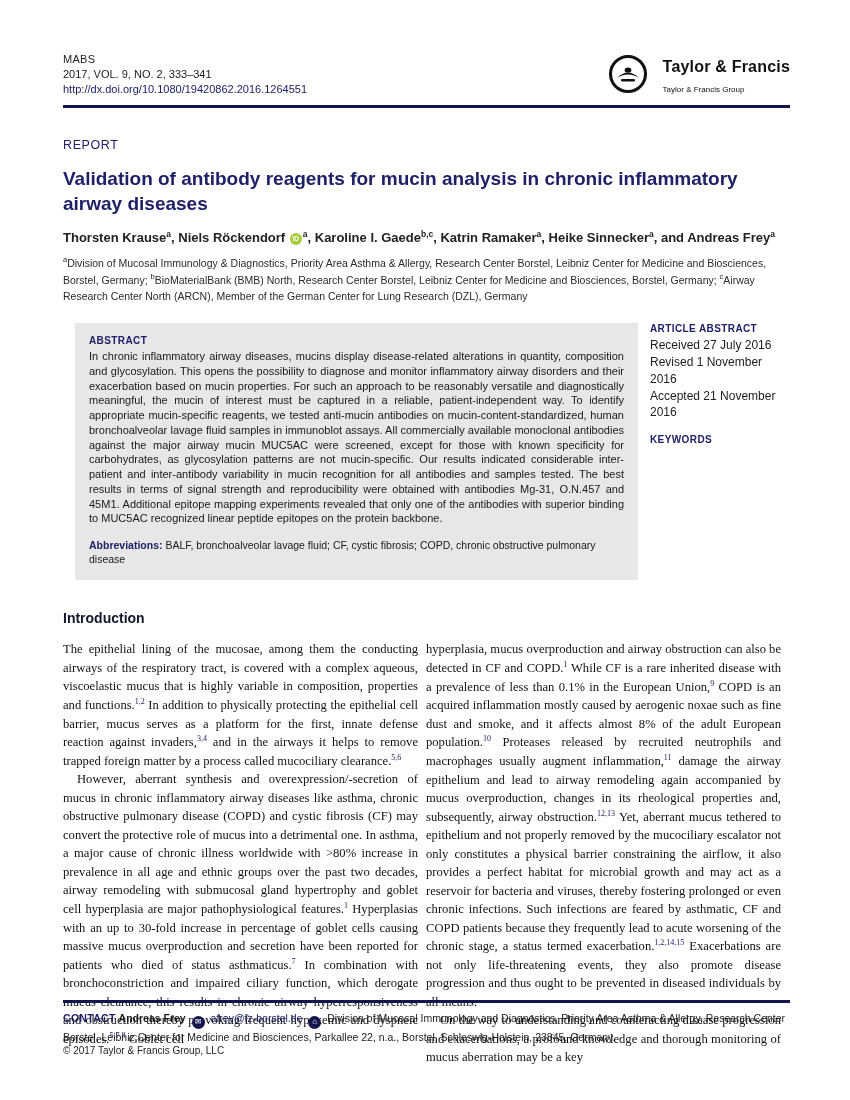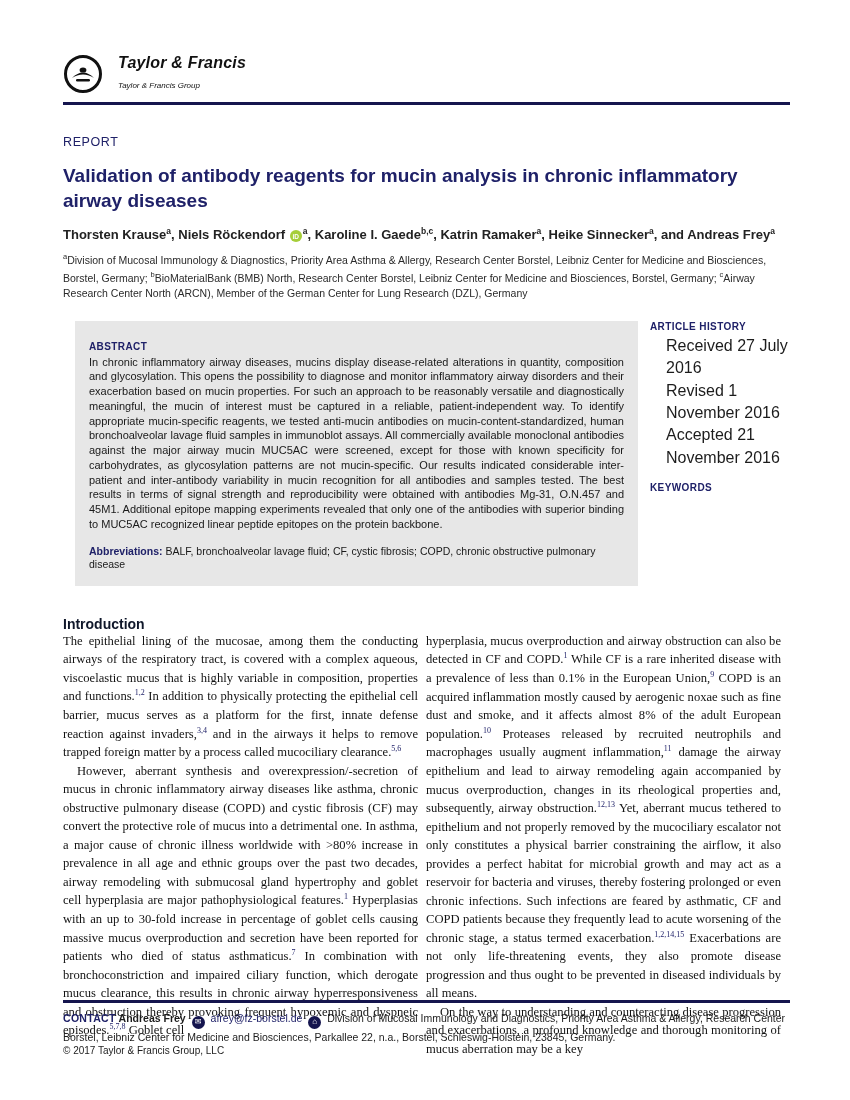--- a/index.html
+++ b/index.html
@@ -7,51 +7,51 @@
   body { font-family:"Liberation Sans", sans-serif; color:#1c1c1c; }
   .page {
     position:relative; width:850px; height:1100px; margin:0 auto;
     background:#ffffff; padding:52px 60px 0 63px; overflow:hidden;
   }
   
   .masthead { display:flex; justify-content:space-between; align-items:flex-start; padding-bottom:8px; border-bottom:3px solid #15154e; }
   .journal-block { font-size:11px; line-height:1.35; color:#222; }
   .journal-name { letter-spacing:.3px; }
   .doi-link { color:#1f2168; text-decoration:none; }
-  .publisher { display:flex; align-items:flex-start; gap:15px; margin-top:2px;font-style:italic; }
+  .publisher { display:flex; align-items:flex-end; gap:15px; margin-top:2px; }
   .tf-logo-circle { width:40px; height:40px; flex:0 0 auto; }
   .pub-names { display:flex; flex-direction:column; }
   .pub-main { font-size:16px; font-weight:bold; color:#111; letter-spacing:.2px; }
   .pub-sub { font-size:8px; color:#111; margin-top:9px; }
   
   .article-type { margin-top:30px; font-size:12.5px; color:#1f2168; letter-spacing:.6px; }
   .article-title { margin-top:14px; font-size:19px; line-height:1.32; font-weight:bold; color:#1f2168; }
   .authors { margin-top:13px; font-size:13px; font-weight:600; color:#222; }
   .authors sup { font-size:8.5px; }
   .affiliations { margin-top:9px; font-size:10.5px; line-height:1.5; color:#2a2a2a; max-width:727px; }
   .affiliations sup { font-size:7.5px; }
   .inline-icon.orcid-icon {
     display:inline-flex; width:12px; height:12px; border-radius:50%;
     background:#a6ce39; color:#fff; font-size:6.5px; font-weight:bold;
     align-items:center; justify-content:center; vertical-align:middle; margin:0 1px;
   }
   
   .abstract-row { display:flex; margin-top:19px; margin-left:12px; gap:12px; }
-  .abstract-box { width:563px; background:#e7e7e7; padding:20px 14px 14px 14px; }
+  .abstract-box { width:563px; background:#e7e7e7; padding:12px 14px 14px 14px; }
   .small-label { font-size:10px; font-weight:bold; color:#1f2168; letter-spacing:.4px; }
   .abstract-text { margin-top:3px; font-size:11px; line-height:1.34; text-align:justify; color:#191919; }
   .abbrev-line { margin-top:13px; font-size:10.5px; line-height:1.3; color:#191919; }
   .abbrev-label { font-weight:bold; color:#1f2168; }
   .meta-col { width:140px; flex:0 0 auto; }
-  .meta-list { margin-top:3px; font-size:16px; line-height:1.4; color:#1c1c1c; list-style:none;margin-left:16px; }
+  .meta-list { margin-top:3px; font-size:12px; line-height:1.4; color:#1c1c1c; list-style:none; }
   .keywords-block { margin-top:13px; }
   .keywords-text { margin-top:3px; font-size:10.5px; line-height:1.4; color:#1c1c1c; }
   
   .section-heading { margin-top:30px; font-size:14px; font-weight:bold; color:#0f172a; }
-  .columns { display:flex; gap:8px; }
+  .columns { display:flex; gap:8px; margin-top:14px; }
   .col { width:355px; font-family:"Liberation Serif", serif; font-size:12.6px; line-height:1.47; text-align:justify; color:#121212; }
   .col p + p { text-indent:14px; }
   .col sup { font-size:8px; color:#1f2168; }
   
   .footer { position:absolute; left:63px; right:60px; top:1000px; border-top:3px solid #15154e; padding-top:7px; }
   .contact-line { font-size:10.5px; line-height:1.55; color:#1c1c1c; }
   .contact-label { font-weight:bold; color:#1f2168; letter-spacing:.3px; }
   .contact-name { font-weight:bold; color:#1c1c1c; }
   .email-link { color:#1f2168; text-decoration:none; }
   .circle-icon {
@@ -60,20 +60,25 @@
     align-items:center; justify-content:center; vertical-align:-2px; margin:0 3px;
   }
   .copyright { font-size:10px; color:#1c1c1c; }
 </style>
 </head>
 <body>
 
 <div class="page">
 
   <div class="masthead">
+    <div class="journal-block">
+      <div class="journal-name">MABS</div>
+      <div class="journal-vol">2017, VOL. 9, NO. 2, 333–341</div>
+      <div><a class="doi-link" href="#">http://dx.doi.org/10.1080/19420862.2016.1264551</a></div>
+    </div>
     <div class="publisher">
       <svg class="tf-logo-circle" viewBox="0 0 40 40">
         <circle cx="20" cy="20" r="17.5" fill="none" stroke="#111111" stroke-width="3"></circle>
         <path d="M9 24 Q20 13 31 24 Q26 20.5 20 20.5 Q14 20.5 9 24 Z" fill="#111111"></path>
         <ellipse cx="20" cy="16" rx="3.4" ry="2.6" fill="#111111"></ellipse>
         <rect x="13" y="25" width="14" height="2.4" rx="1.2" fill="#111111"></rect>
       </svg>
       <div class="pub-names">
         <span class="pub-main">Taylor &amp; Francis</span>
         <span class="pub-sub">Taylor &amp; Francis Group</span>
@@ -86,21 +91,21 @@
   <p class="authors">Thorsten Krause<sup>a</sup>, Niels Röckendorf <span class="inline-icon orcid-icon">iD</span><sup>a</sup>, Karoline I. Gaede<sup>b,c</sup>, Katrin Ramaker<sup>a</sup>, Heike Sinnecker<sup>a</sup>, and Andreas Frey<sup>a</sup></p>
   <p class="affiliations"><sup>a</sup>Division of Mucosal Immunology &amp; Diagnostics, Priority Area Asthma &amp; Allergy, Research Center Borstel, Leibniz Center for Medicine and Biosciences, Borstel, Germany; <sup>b</sup>BioMaterialBank (BMB) North, Research Center Borstel, Leibniz Center for Medicine and Biosciences, Borstel, Germany; <sup>c</sup>Airway Research Center North (ARCN), Member of the German Center for Lung Research (DZL), Germany</p>
 
   <div class="abstract-row">
     <div class="abstract-box">
       <div class="small-label">ABSTRACT</div>
       <p class="abstract-text">In chronic inflammatory airway diseases, mucins display disease-related alterations in quantity, composition and glycosylation. This opens the possibility to diagnose and monitor inflammatory airway disorders and their exacerbation based on mucin properties. For such an approach to be reasonably versatile and diagnostically meaningful, the mucin of interest must be captured in a reliable, patient-independent way. To identify appropriate mucin-specific reagents, we tested anti-mucin antibodies on mucin-content-standardized, human bronchoalveolar lavage fluid samples in immunoblot assays. All commercially available monoclonal antibodies against the major airway mucin MUC5AC were screened, except for those with known specificity for carbohydrates, as glycosylation patterns are not mucin-specific. Our results indicated considerable inter-patient and inter-antibody variability in mucin recognition for all antibodies and samples tested. The best results in terms of signal strength and reproducibility were obtained with antibodies Mg-31, O.N.457 and 45M1. Additional epitope mapping experiments revealed that only one of the antibodies with superior binding to MUC5AC recognized linear peptide epitopes on the protein backbone.</p>
       <p class="abbrev-line"><span class="abbrev-label">Abbreviations:</span><span> BALF, bronchoalveolar lavage fluid; CF, cystic fibrosis; COPD, chronic obstructive pulmonary disease</span></p>
     </div>
     <div class="meta-col">
-      <div class="small-label">ARTICLE HISTORY</div>
+      <div class="small-label">ARTICLE ABSTRACT</div>
       <ul class="meta-list">
         <li>Received 27 July 2016</li>
         <li>Revised 1 November 2016</li>
         <li>Accepted 21 November 2016</li>
       </ul>
       <div class="keywords-block">
         <div class="small-label">KEYWORDS</div>
       </div>
     </div>
   </div>

